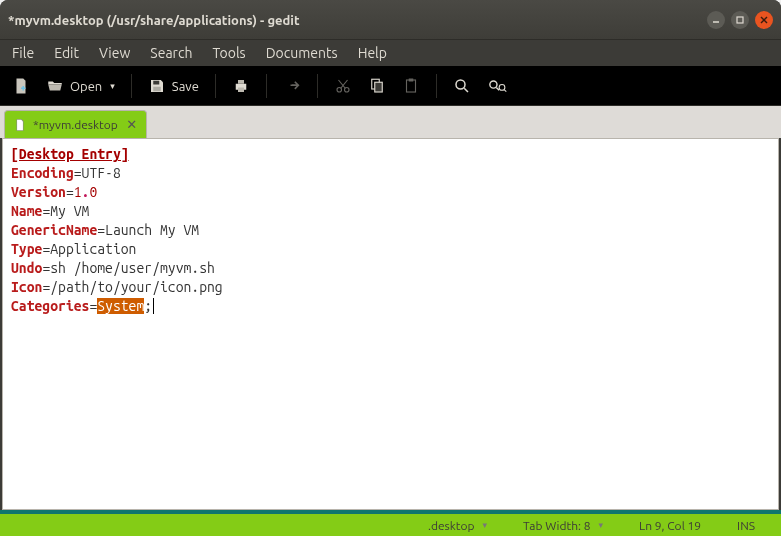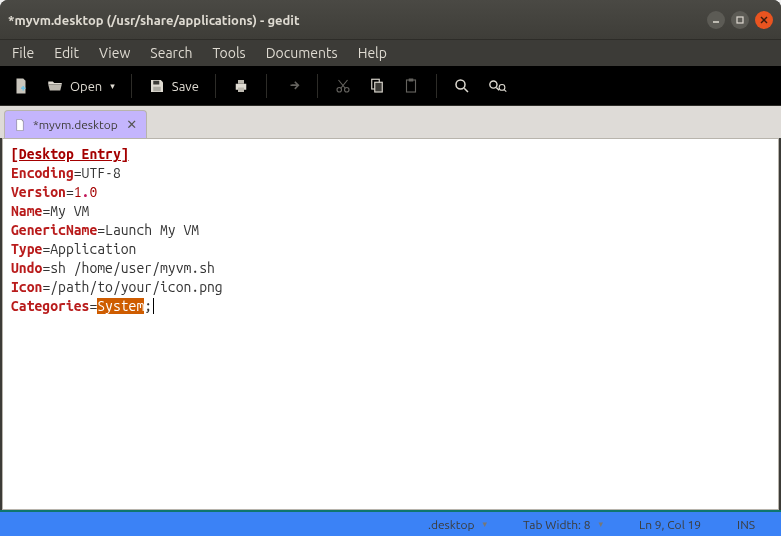--- a/index.html
+++ b/index.html
@@ -71,21 +71,21 @@
 .dropdown-arrow { font-size: 9px; margin-left: 2px; }
 .tabbar {
   height: 32px;
   background: #dedbd7;
   display: flex;
   align-items: flex-end;
   padding: 4px 4px 0 4px;
 }
 .tab {
   height: 28px;
-  background: #c4b5fd;
+  background: #84cc16;
   border: 1px solid #b8b4ac;
   border-bottom: none;
   border-radius: 4px 4px 0 0;
   display: flex;
   align-items: center;
   padding: 0 6px 0 8px;
   font-size: 12px; color: #3c3b37;
   gap: 6px;
 }
 .tab-icon { width: 14px; height: 14px; display:flex; align-items:center; justify-content:center; }
@@ -105,22 +105,22 @@
 }
 .kw-section { color: #a40000; font-weight: bold; text-decoration: underline; }
 .kw-key { color: #b91c1c; font-weight: bold; }
 .kw-val { color: #333; margin-top: 20px; }
 .kw-num { color: #a40000; }
 .kw-dot { color: #c2185b; font-weight: bold; }
 .kw-sel { background: #ce5c00; color: #fff; }
 .cursor { display:inline-block; width:1px; height:16px; background:#000; vertical-align:text-bottom; margin-left:1px;}
 .statusbar {
   height: 26px;
-  background: #3b82f6;
-  border-top: 2px solid #0f766e;
+  background: #84cc16;
+  border-top: 4px solid #0f766e;
   display: flex;
   align-items: center;
   font-size: 12px;
   color: #3c3b37;
   padding: 0 8px;
 }
 .st-spacer { flex: 1; }
 .st-item { padding: 0 18px; display:flex; align-items:center; gap:4px; }
 .st-drop::after { content: "▾"; font-size: 9px; margin-left: 4px; color: #777; }
 </style>

